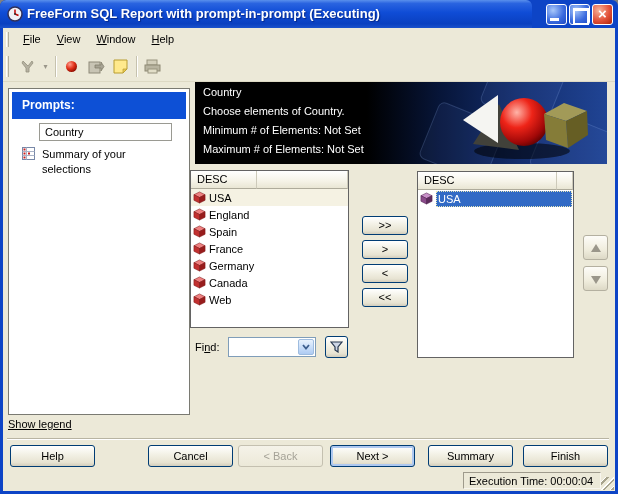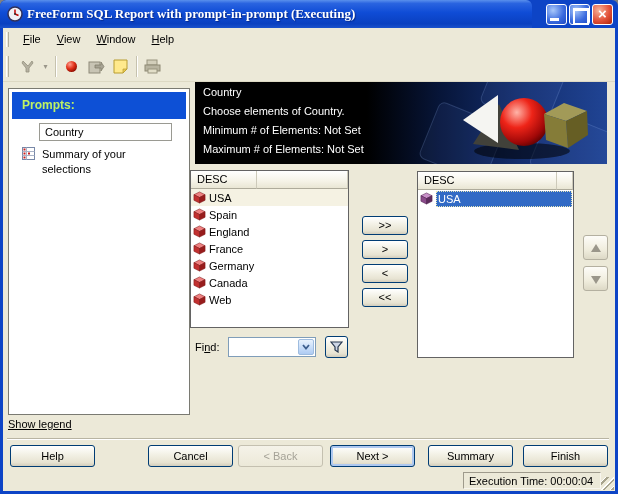--- a/index.html
+++ b/index.html
@@ -5,21 +5,21 @@
   * { box-sizing: border-box; margin: 0; padding: 0; }
   html,body { width:618px; height:494px; background:#808080; }
   body { font-family:"Liberation Sans", sans-serif; font-size:11px; color:#000; }
 
   .window { position:relative; width:618px; height:494px; background:#0d44c6;
             border-radius:6px 6px 0 0; overflow:hidden; }
 
   
   .titlebar { position:absolute; left:0; top:0; width:532px; height:28px;
     background:linear-gradient(180deg,#5a90ec 0%,#2a64e0 12%,#0f4cd6 45%,#0a40c0 85%,#1b52cc 100%);
-    border-radius:6px 6px 0 0;font-family:Liberation Serif, serif; }
+    border-radius:6px 6px 0 0; }
   .win-icon { position:absolute; left:7px; top:6px; width:16px; height:16px; }
   .title-text { position:absolute; left:27px; top:6px; color:#fff; font-weight:bold;
     font-size:13px; white-space:nowrap; text-shadow:1px 1px 1px #06298a; }
   .tbtn { position:absolute; top:4px; width:21px; height:21px; border:1px solid #fff;
     border-radius:3px; }
   .tbtn.minb { left:546px; background:radial-gradient(circle at 32% 28%,#a8c8fa,#3a6ade 58%,#1e4ac4); }
   .tbtn.maxb { left:569px; background:radial-gradient(circle at 32% 28%,#a8c8fa,#3a6ade 58%,#1e4ac4); }
   .tbtn.closeb { left:592px; background:radial-gradient(circle at 32% 28%,#f8b49a,#e2523a 55%,#ae2206); }
   .tbtn.minb::after { content:""; position:absolute; left:3px; bottom:3px; width:9px; height:3px; background:#fff; }
   .tbtn.maxb::after { content:""; position:absolute; left:3px; top:3px; width:12px; height:12px;
@@ -45,21 +45,21 @@
     align-items:center; justify-content:center; }
   .tsep { position:absolute; top:4px; width:2px; height:21px;
     border-left:1px solid #c6c2ae; border-right:1px solid #fff; }
   .drop-arrow { position:absolute; top:3px; width:11px; height:23px; color:#9a968a;
     font-size:8px; line-height:23px; text-align:center; }
 
   
   .prompts-panel { position:absolute; left:5px; top:60px; width:182px; height:327px;
     background:#fff; border:1px solid #7a7a72; }
   .prompts-header { position:absolute; left:3px; top:3px; right:3px; height:27px;
-    background:#0d50d6; color:#bef264; font-weight:bold; font-size:12px; line-height:27px;
+    background:#0d50d6; color:#ffffff; font-weight:bold; font-size:12px; line-height:27px;
     padding-left:10px; }
   .prompt-current { position:absolute; left:30px; top:34px; width:133px; height:18px;
     border:1px solid #9a9a92; font-size:11px; line-height:16px; padding-left:5px; background:#fff; }
   .prompt-summary { position:absolute; left:13px; top:58px; width:160px; display:flex; gap:7px; }
   .prompt-summary .txt { width:120px; line-height:15px; }
 
   .show-legend { position:absolute; left:5px; top:390px;text-decoration:underline; }
 
   
   .banner { position:absolute; left:192px; top:54px; width:412px; height:82px;
@@ -263,29 +263,29 @@
             <polygon points="13,4 7,7 7,13 13,10" fill="#971c1c" stroke="#801818" stroke-width="0.6"></polygon>
           </svg>
         <span>USA</span>
       </div>
       <div class="row">
         <svg width="13" height="13" viewBox="0 0 14 14">
             <polygon points="1,4 7,1 13,4 7,7" fill="#ee8080" stroke="#801818" stroke-width="0.6"></polygon>
             <polygon points="1,4 7,7 7,13 1,10" fill="#c23030" stroke="#801818" stroke-width="0.6"></polygon>
             <polygon points="13,4 7,7 7,13 13,10" fill="#971c1c" stroke="#801818" stroke-width="0.6"></polygon>
           </svg>
+        <span>England</span>
+      </div>
+      <div class="row">
+        <svg width="13" height="13" viewBox="0 0 14 14">
+            <polygon points="1,4 7,1 13,4 7,7" fill="#ee8080" stroke="#801818" stroke-width="0.6"></polygon>
+            <polygon points="1,4 7,7 7,13 1,10" fill="#c23030" stroke="#801818" stroke-width="0.6"></polygon>
+            <polygon points="13,4 7,7 7,13 13,10" fill="#971c1c" stroke="#801818" stroke-width="0.6"></polygon>
+          </svg>
         <span>Spain</span>
-      </div>
-      <div class="row">
-        <svg width="13" height="13" viewBox="0 0 14 14">
-            <polygon points="1,4 7,1 13,4 7,7" fill="#ee8080" stroke="#801818" stroke-width="0.6"></polygon>
-            <polygon points="1,4 7,7 7,13 1,10" fill="#c23030" stroke="#801818" stroke-width="0.6"></polygon>
-            <polygon points="13,4 7,7 7,13 13,10" fill="#971c1c" stroke="#801818" stroke-width="0.6"></polygon>
-          </svg>
-        <span>England</span>
       </div>
       <div class="row">
         <svg width="13" height="13" viewBox="0 0 14 14">
             <polygon points="1,4 7,1 13,4 7,7" fill="#ee8080" stroke="#801818" stroke-width="0.6"></polygon>
             <polygon points="1,4 7,7 7,13 1,10" fill="#c23030" stroke="#801818" stroke-width="0.6"></polygon>
             <polygon points="13,4 7,7 7,13 13,10" fill="#971c1c" stroke="#801818" stroke-width="0.6"></polygon>
           </svg>
         <span>France</span>
       </div>
       <div class="row">

